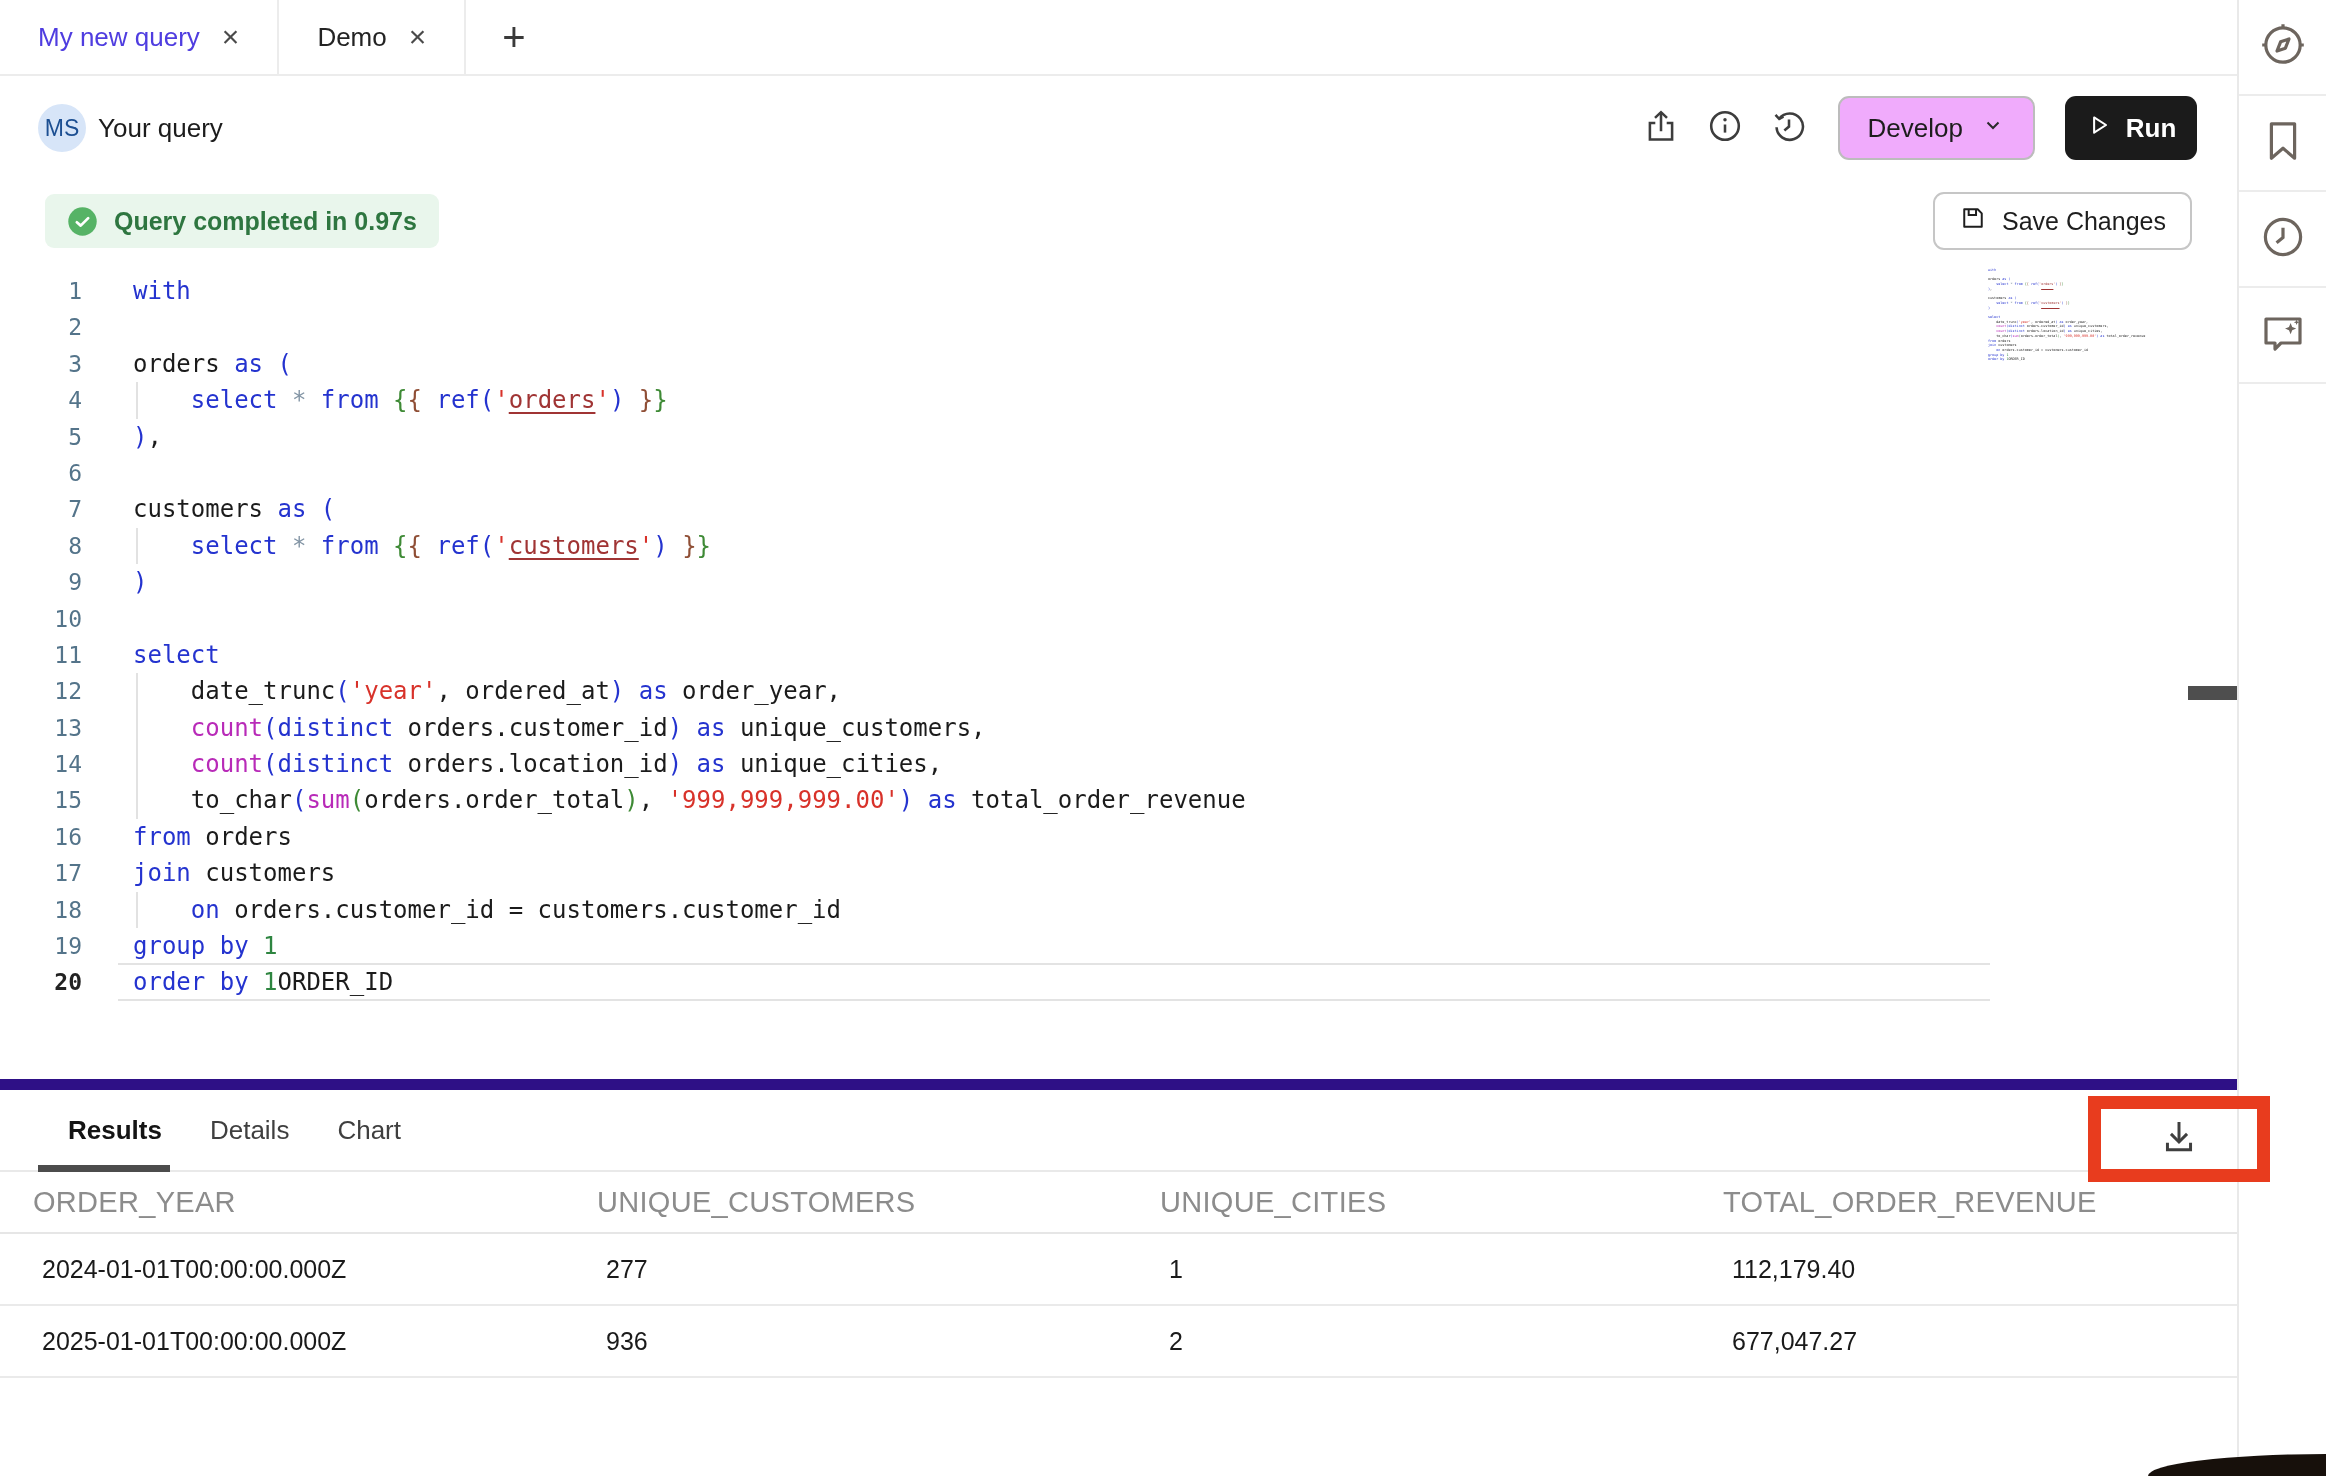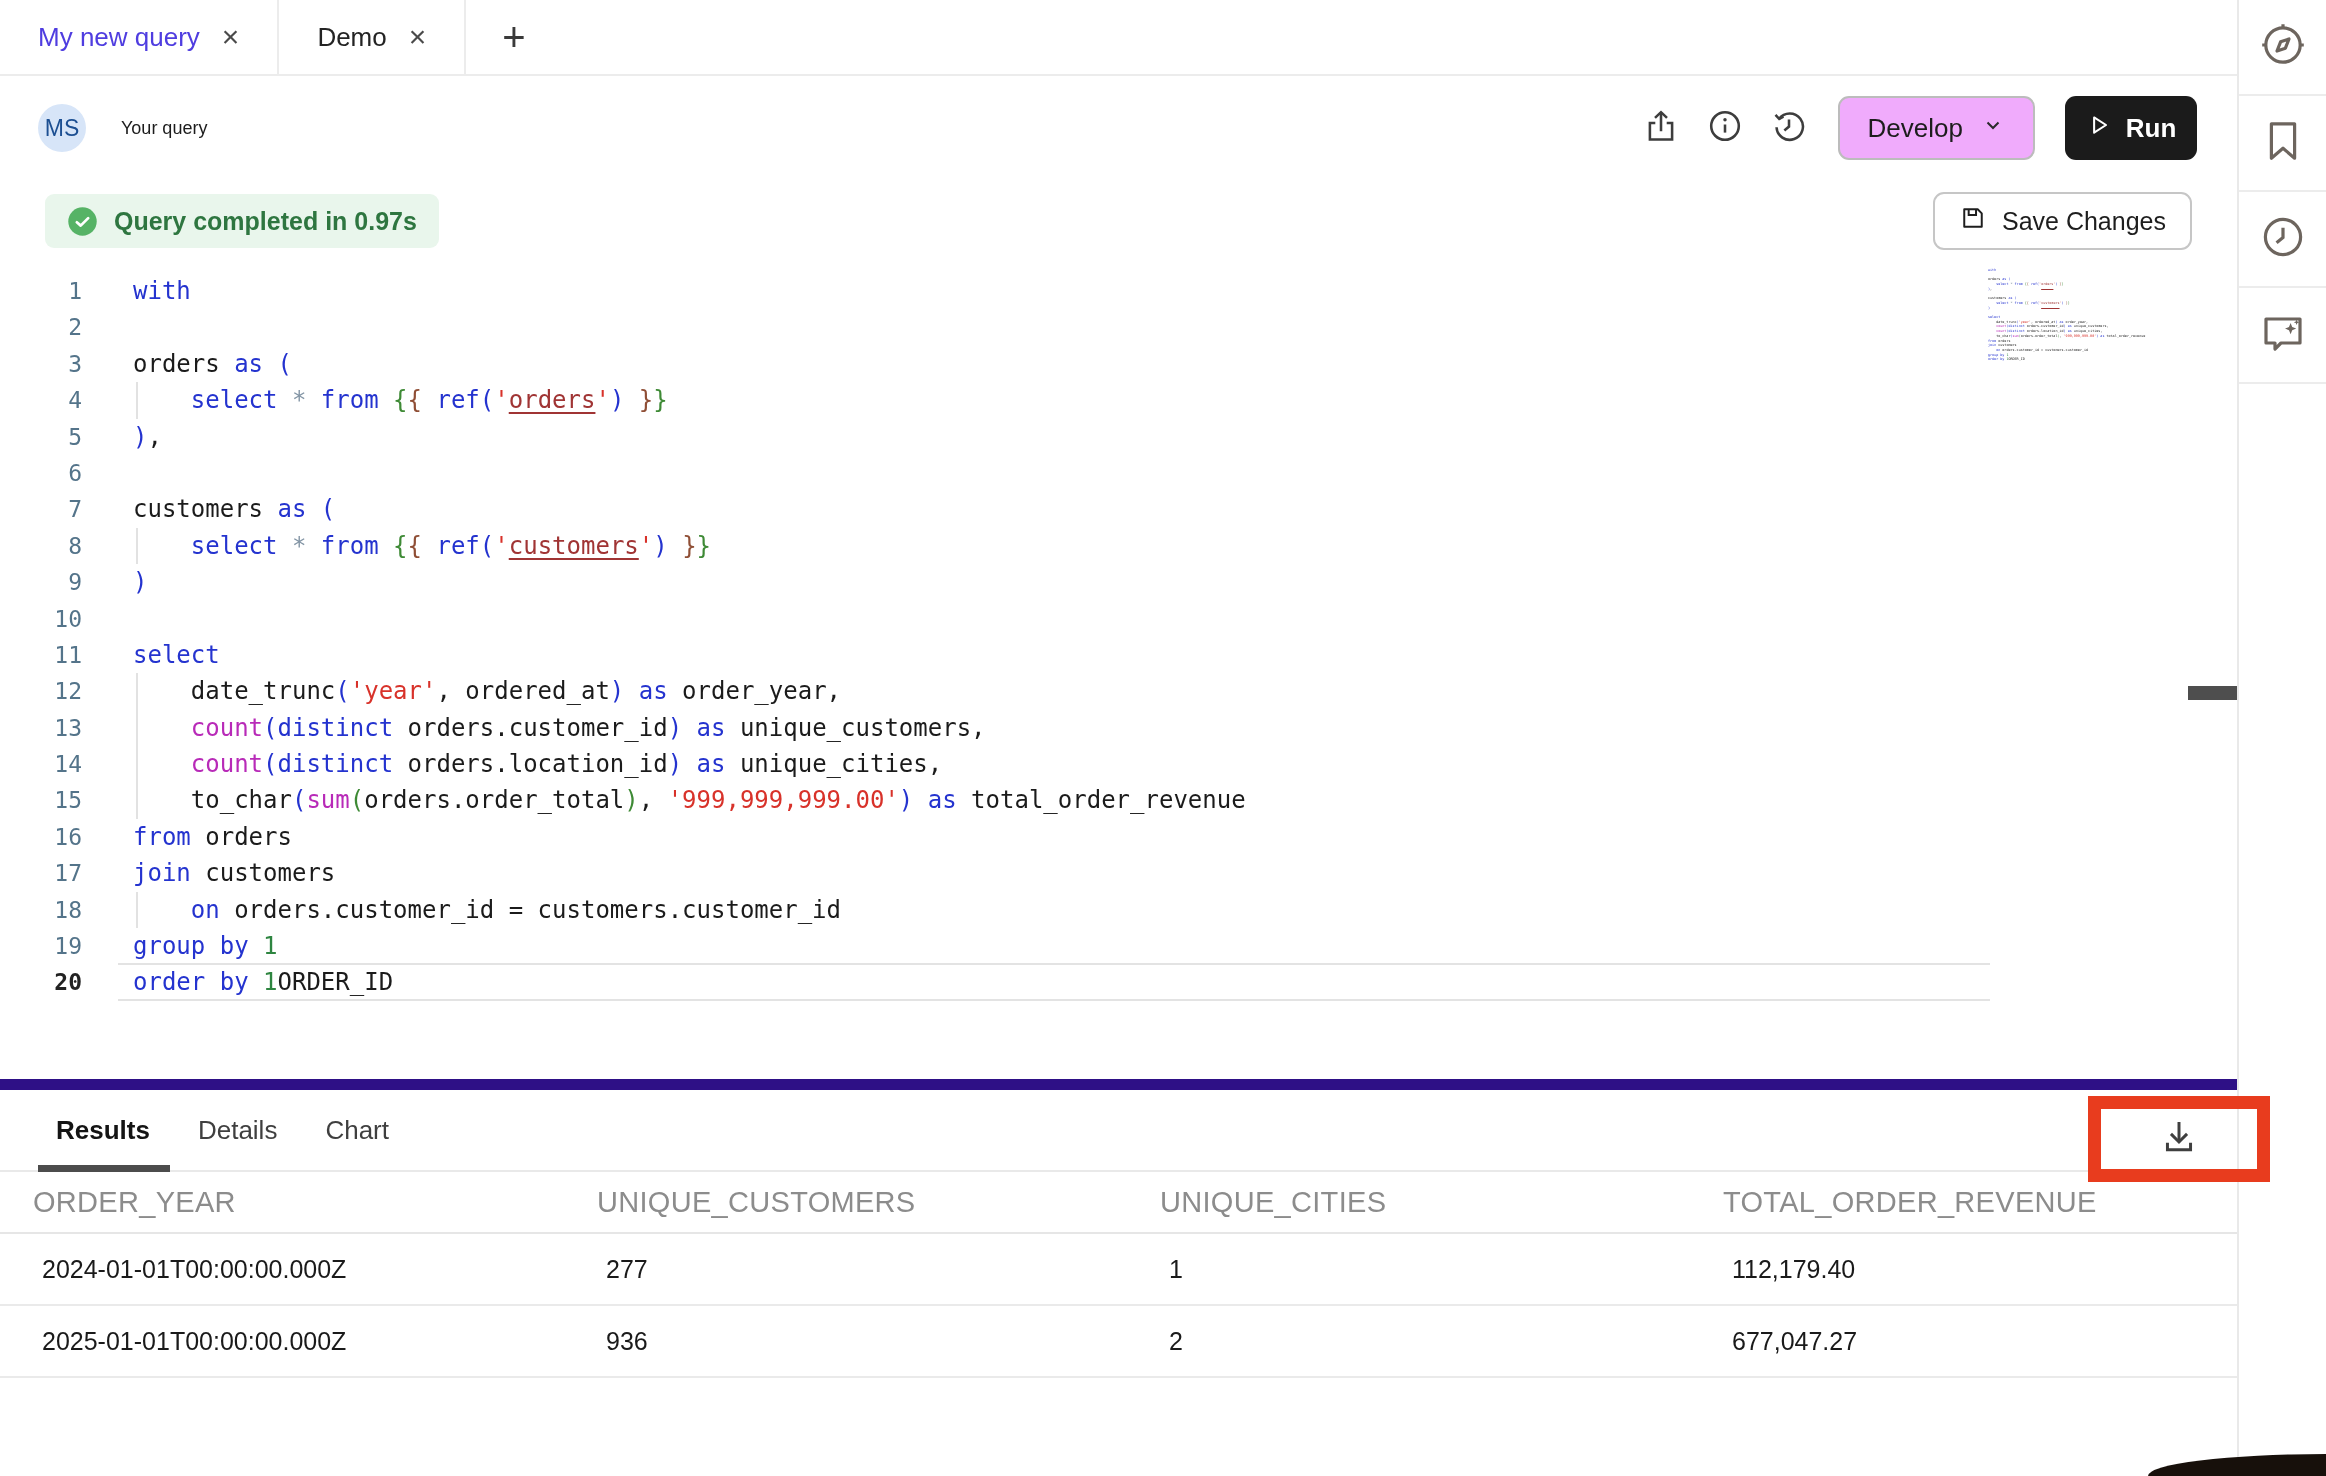--- a/index.html
+++ b/index.html
@@ -13,21 +13,21 @@
   .tabbar { display:flex; height:76px; border-bottom:2px solid #ececec; align-items:stretch; background:#fff; }
   .tab { display:flex; align-items:center; gap:22px; padding:0 38px; border-right:2px solid #ececec; font-size:26px; cursor:default; }
   .tab .tab-label { color:#232323; }
   .tab.active .tab-label { color:#4f3de0; }
   .tab-close { font-size:30px; color:#4a4a4a; line-height:1; font-weight:400; }
   .tab-plus { display:flex; align-items:center; padding:0 36px; font-size:40px; color:#3a3a3a; font-weight:300; }
 
   
   .hdr { display:flex; align-items:center; height:104px; padding:0 40px 0 38px; background:#fff; }
   .avatar { width:48px; height:48px; border-radius:50%; background:#d7e5f8; color:#1c4f92; font-weight:normal; font-size:23px; display:flex; align-items:center; justify-content:center; }
-  .hdr-title { margin-left:35px; font-size:18px; color:#1c1c1c; }
+  .hdr-title { margin-left:12px; font-size:26px; color:#1c1c1c; }
   .hdr-sp { flex:1; }
   .icon-btn { width:46px; height:46px; display:flex; align-items:center; justify-content:center; color:#3d3d3d; margin-left:18px; }
   .icon-btn svg { width:36px; height:36px; }
   .dev-btn { margin-left:26px; height:64px; display:flex; align-items:center; gap:18px; padding:0 28px; border:2px solid #bcbcbc; border-radius:11px; font-size:26px; font-weight:500; color:#1d1d1d; background:#f0abfc; }
   .dev-btn svg { width:24px; height:24px; color:#2a2a2a; }
   .run-btn { margin-left:30px; height:64px; width:132px; display:flex; align-items:center; justify-content:center; gap:14px; background:#1b1b1b; border-radius:11px; color:#fff; font-size:26px; font-weight:600; }
   .run-btn svg { width:26px; height:26px; }
 
   
   .statusrow { height:82px; display:flex; align-items:center; justify-content:space-between; padding:0 45px; }
@@ -255,21 +255,21 @@
           <div class="mm-line"><span class="tok-tx">    </span><span class="tok-kw">on</span><span class="tok-tx"> orders.customer_id = customers.customer_id</span></div>
           <div class="mm-line"><span class="tok-kw">group by</span><span class="tok-tx"> </span><span class="tok-num">1</span></div>
           <div class="mm-line"><span class="tok-kw">order by</span><span class="tok-tx"> </span><span class="tok-num">1</span><span class="tok-tx">ORDER_ID</span></div>
         </div>
       <div id="scroll-handle"></div>
     </div>
 
     <div id="pane-divider"></div>
 
     <div class="res-tabs">
-      <div id="res-tabs-holder" style="display:flex; gap:48px;">
+      <div id="res-tabs-holder" style="display:flex; gap:48px;margin-left:12px;">
           <div class="res-tab active">Results</div>
           <div class="res-tab">Details</div>
           <div class="res-tab">Chart</div>
         </div>
       <div id="res-underline"></div>
       <div class="dl-btn">
         <span><svg viewBox="0 0 24 24" fill="none" stroke="currentColor" stroke-width="1.7" width="42" height="42">
               <path d="M12 4 V15.2"></path>
               <path d="M7.4 10.8 L12 15.4 L16.6 10.8"></path>
               <path d="M5.4 15.8 V19.8 H18.6 V15.8"></path>

